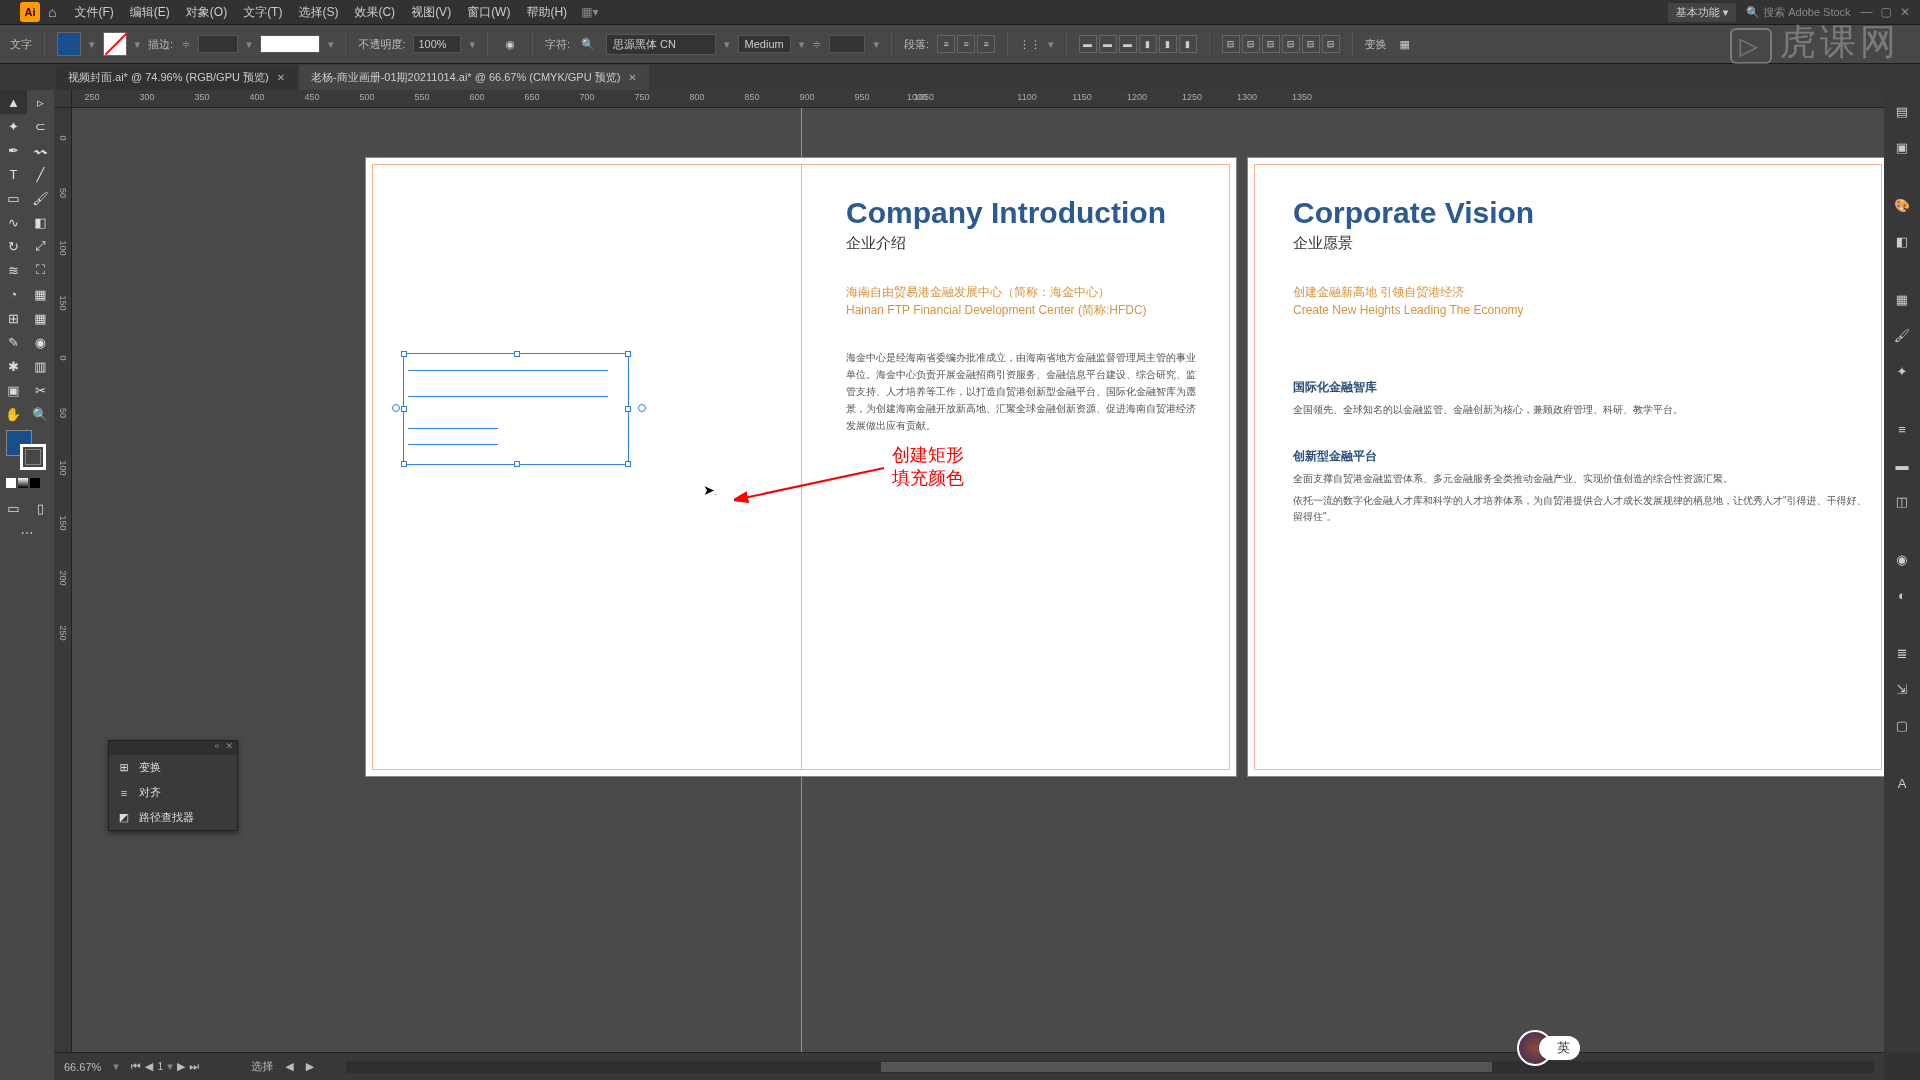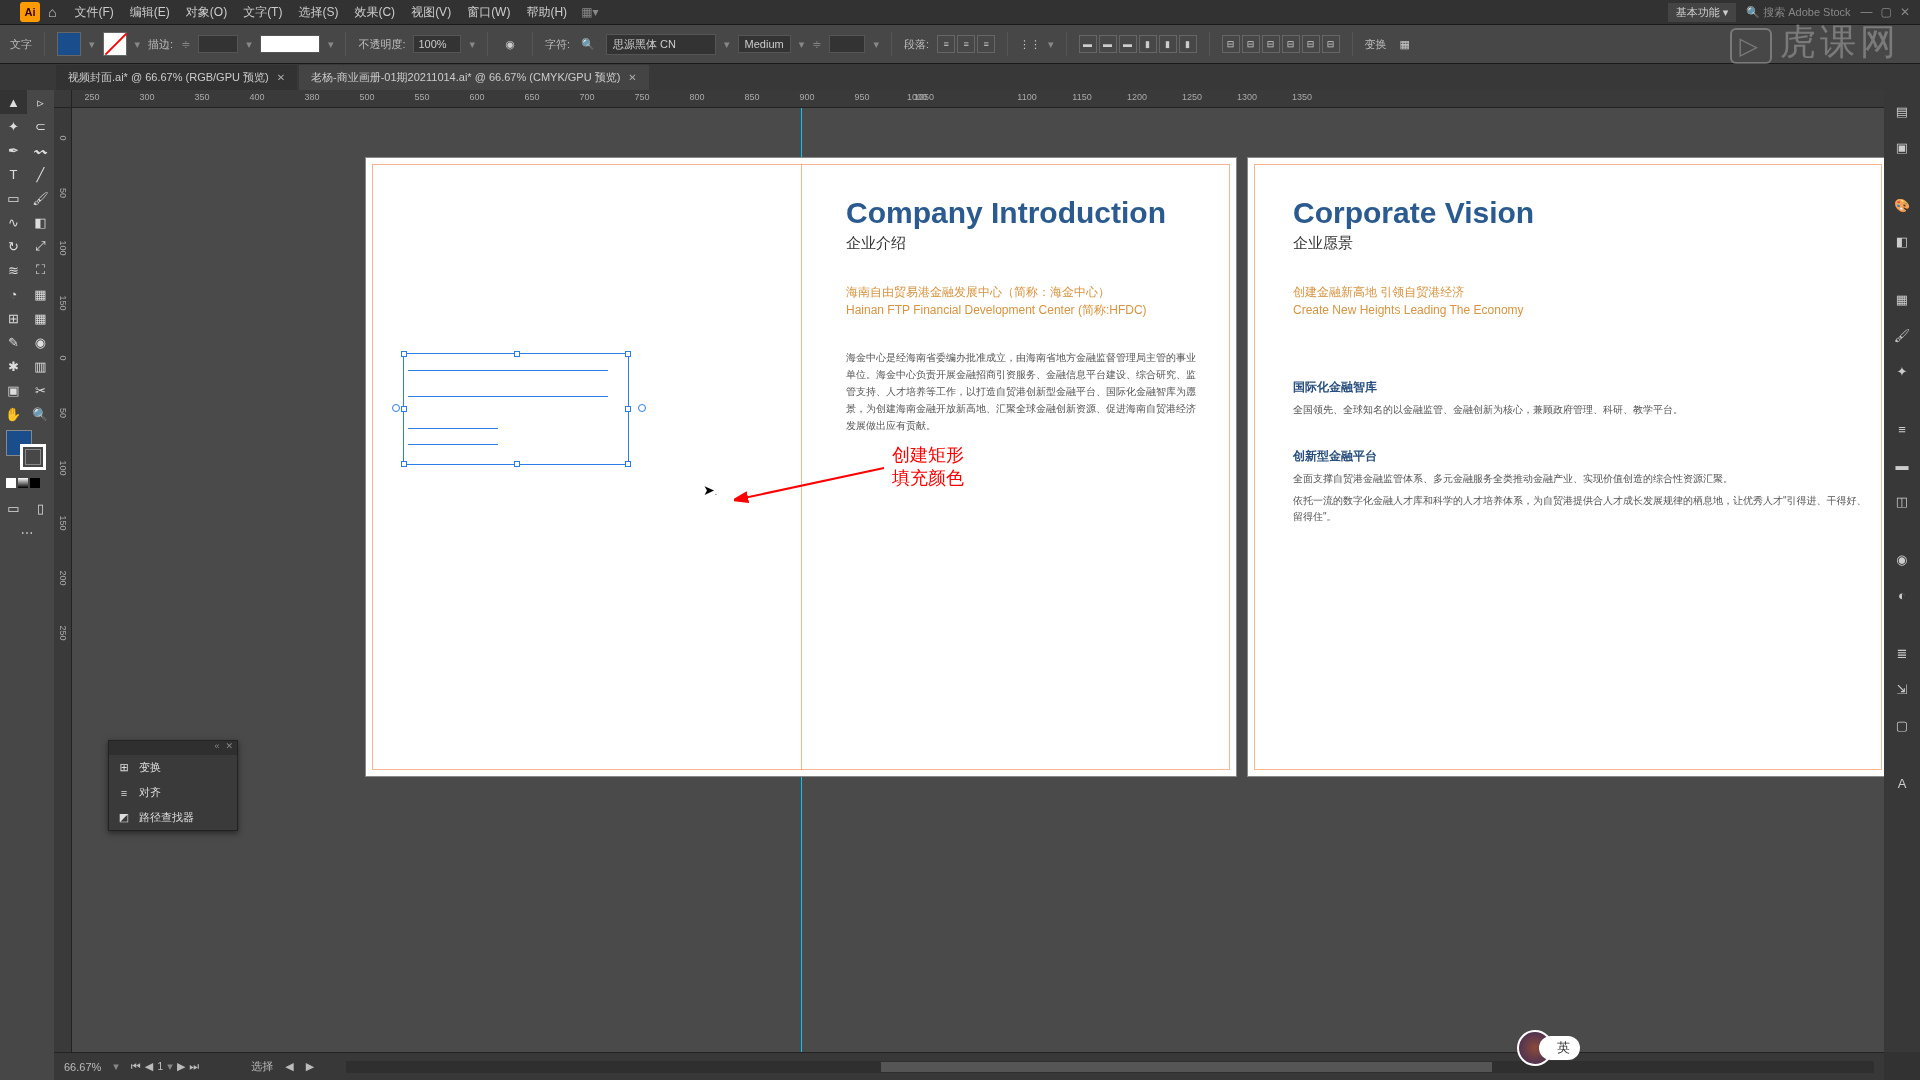--- a/index.html
+++ b/index.html
@@ -199,21 +199,21 @@
     <div class="ab">⊟</div>
     <div class="ab">⊟</div>
   </div>
   <div class="sep"></div>
   <span class="label">变换</span>
   <span class="icon-btn">▦</span>
 </div>
 
 <div class="tabbar">
   <div class="tab">
-    <span>视频封面.ai* @ 66.67% (RGB/GPU 预览)</span>
+    <span>视频封面.ai* @ 74.96% (RGB/GPU 预览)</span>
     <span class="close">✕</span>
   </div>
   <div class="tab active">
     <span>老杨-商业画册-01期20211014.ai* @ 66.67% (CMYK/GPU 预览)</span>
     <span class="close">✕</span>
   </div>
 </div>
 
 <div class="toolbox">
   <div class="tool-grid">
@@ -287,21 +287,21 @@
   <div class="pbtn">A</div>
 </div>
 
 <div class="main">
   <div class="ruler-corner"></div>
   <div class="ruler-h">
     <span class="tick-label" style="left:20px;">250</span>
     <span class="tick-label" style="left:75px;">300</span>
     <span class="tick-label" style="left:130px;">350</span>
     <span class="tick-label" style="left:185px;">400</span>
-    <span class="tick-label" style="left:240px;">380</span>
+    <span class="tick-label" style="left:240px;">450</span>
     <span class="tick-label" style="left:295px;">500</span>
     <span class="tick-label" style="left:350px;">550</span>
     <span class="tick-label" style="left:405px;">600</span>
     <span class="tick-label" style="left:460px;">650</span>
     <span class="tick-label" style="left:515px;">700</span>
     <span class="tick-label" style="left:570px;">750</span>
     <span class="tick-label" style="left:625px;">800</span>
     <span class="tick-label" style="left:680px;">850</span>
     <span class="tick-label" style="left:735px;">900</span>
     <span class="tick-label" style="left:790px;">950</span>

